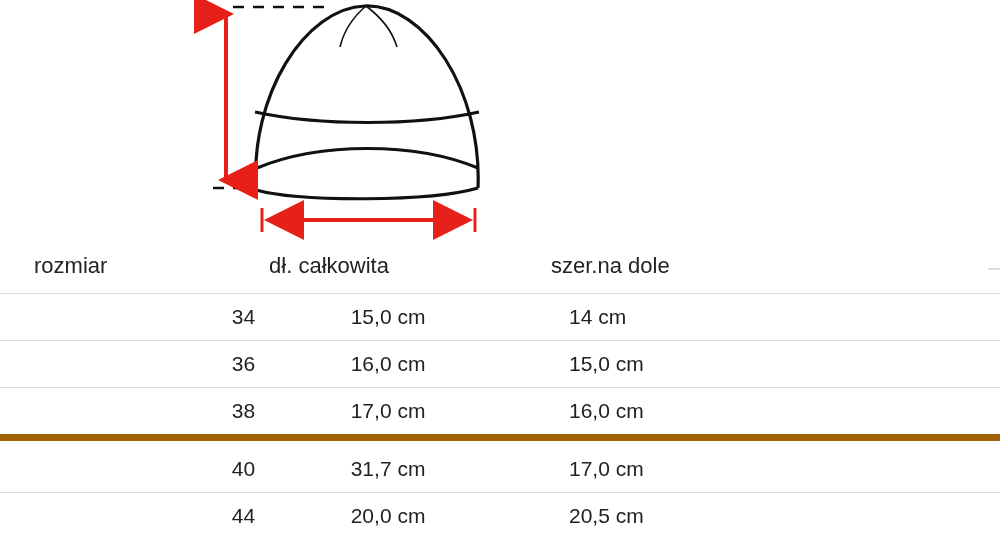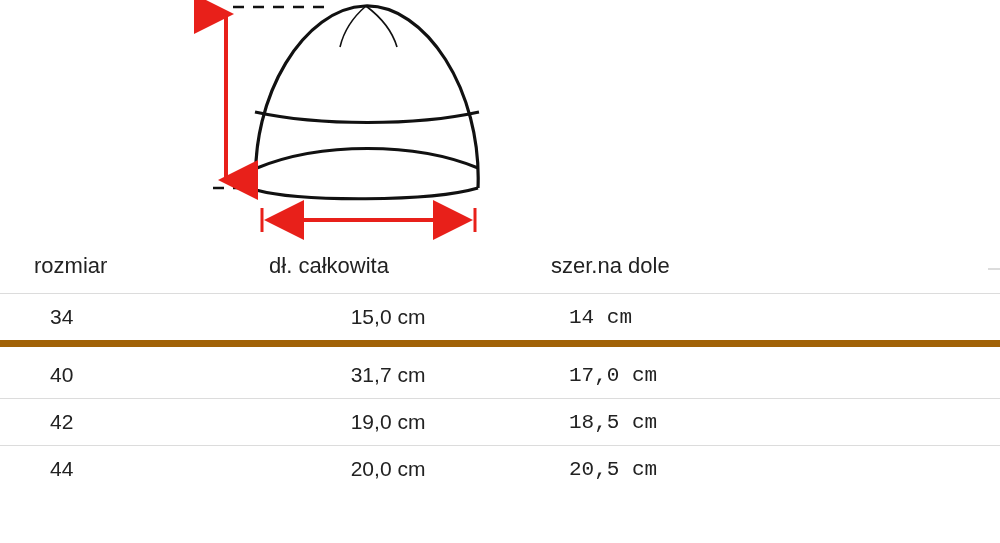--- a/index.html
+++ b/index.html
@@ -61,31 +61,30 @@
   .size-table th.h-szer { padding-left: 0; text-align: left; }
 
   .size-table td {
     font-size: 21px;
     color: #222222;
     padding: 11px 0 11px 0;
     border-top: 1px solid #dcdcdc;
     background: #ffffff;
   }
   .size-table td.v-size {
-    padding-left: 50px;
-    text-align: left;
+    padding-left: 20px;
+    text-align: right;
   }
   .size-table td.v-len {
     text-align: center;
     padding-right: 30px;
   }
   .size-table td.v-width {
     text-align: left;
     padding-left: 18px;
-    font-family: Liberation Mono, monospace;
   }
 
   .size-table tr.gap td {
     border-top: 7px solid #a16207;
     padding-top: 16px;
   }
 
   
   .edge-sliver {
     position: absolute;
@@ -158,29 +157,34 @@
         <th class="h-dl">dł. całkowita</th>
         <th class="h-szer">szer.na dole</th>
       </tr>
     </thead>
     <tbody>
       <tr>
         <td class="v-size">34</td>
         <td class="v-len">15,0 cm</td>
         <td class="v-width">14 cm</td>
       </tr>
+      <tr>
+        <td class="v-size">36</td>
+        <td class="v-len">16,0 cm</td>
+        <td class="v-width">15,0 cm</td>
+      </tr>
+      <tr>
+        <td class="v-size">38</td>
+        <td class="v-len">17,0 cm</td>
+        <td class="v-width">16,0 cm</td>
+      </tr>
       <tr class="gap">
         <td class="v-size">40</td>
         <td class="v-len">31,7 cm</td>
         <td class="v-width">17,0 cm</td>
-      </tr>
-      <tr>
-        <td class="v-size">42</td>
-        <td class="v-len">19,0 cm</td>
-        <td class="v-width">18,5 cm</td>
       </tr>
       <tr>
         <td class="v-size">44</td>
         <td class="v-len">20,0 cm</td>
         <td class="v-width">20,5 cm</td>
       </tr>
     </tbody>
   </table>
 
   <div class="edge-sliver"></div>

